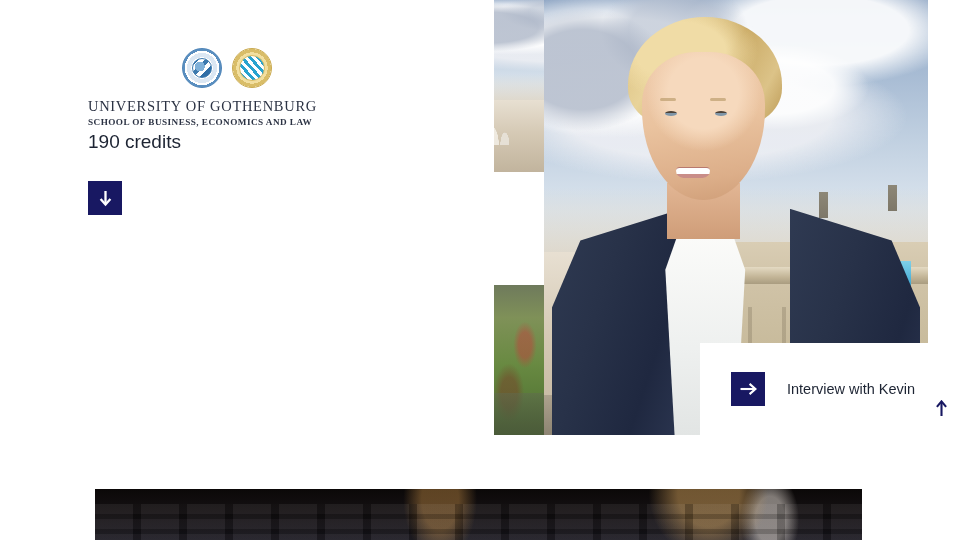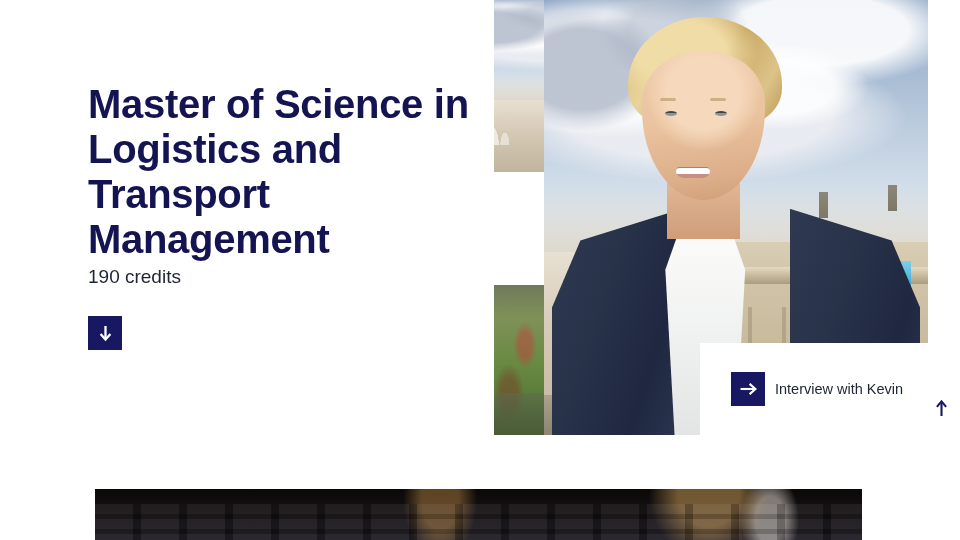--- a/index.html
+++ b/index.html
@@ -316,21 +316,21 @@
 
   #interview-arrow {
     width: 34px; height: 34px;
     background: #181862;
     display: flex; align-items: center; justify-content: center;
     flex: 0 0 auto;
     cursor: pointer;
   }
 
   #interview-label {
-    margin-left: 10px;
+    margin-left: 22px;
     font-size: 14.5px;
     color: #1d2433;
     white-space: nowrap;
   }
 
   
   #back-to-top {
     position: absolute;
     left: 932px;
     top: 397px;
@@ -424,22 +424,29 @@
           <div class="eye eye-l"></div>
           <div class="eye eye-r"></div>
           <div class="mouth"></div>
         </div>
       </div>
     </div>
   </div>
 
   <div id="left-col">
 
-
-    <h1 id="headline">Master of Science in Logistics and Transport Management</h1>
+    <div id="logo-block">
+      <div id="seals">
+        <div class="seal seal-left"></div>
+        <div class="seal seal-right"></div>
+      </div>
+      <div id="uni-name">UNIVERSITY OF GOTHENBURG</div>
+      <div id="school-name">SCHOOL OF BUSINESS, ECONOMICS AND LAW</div>
+    </div>
+
 
 
     <div id="credits">190 credits</div>
 
     <div id="scroll-btn">
       <svg width="15" height="17" viewBox="0 0 15 17" aria-hidden="true">
         <path d="M7.5 1 L7.5 13.2" stroke="#ffffff" stroke-width="2.3" fill="none"></path>
         <path d="M2.6 9.1 L7.5 14.6 L12.4 9.1" stroke="#ffffff" stroke-width="2.3" fill="none" stroke-linejoin="miter"></path>
       </svg>
     </div>

